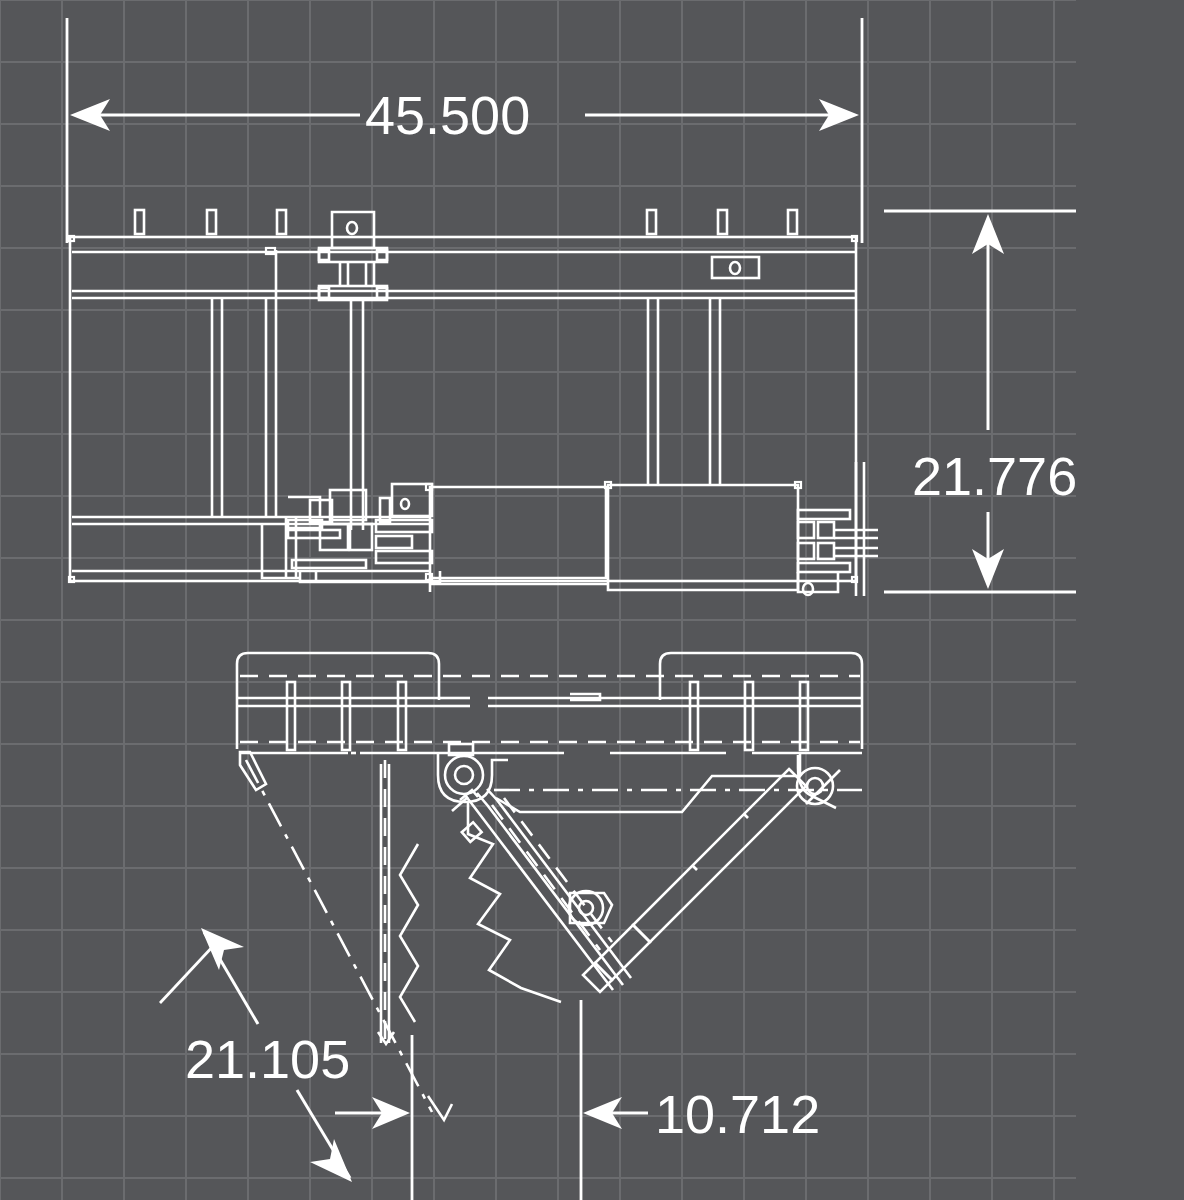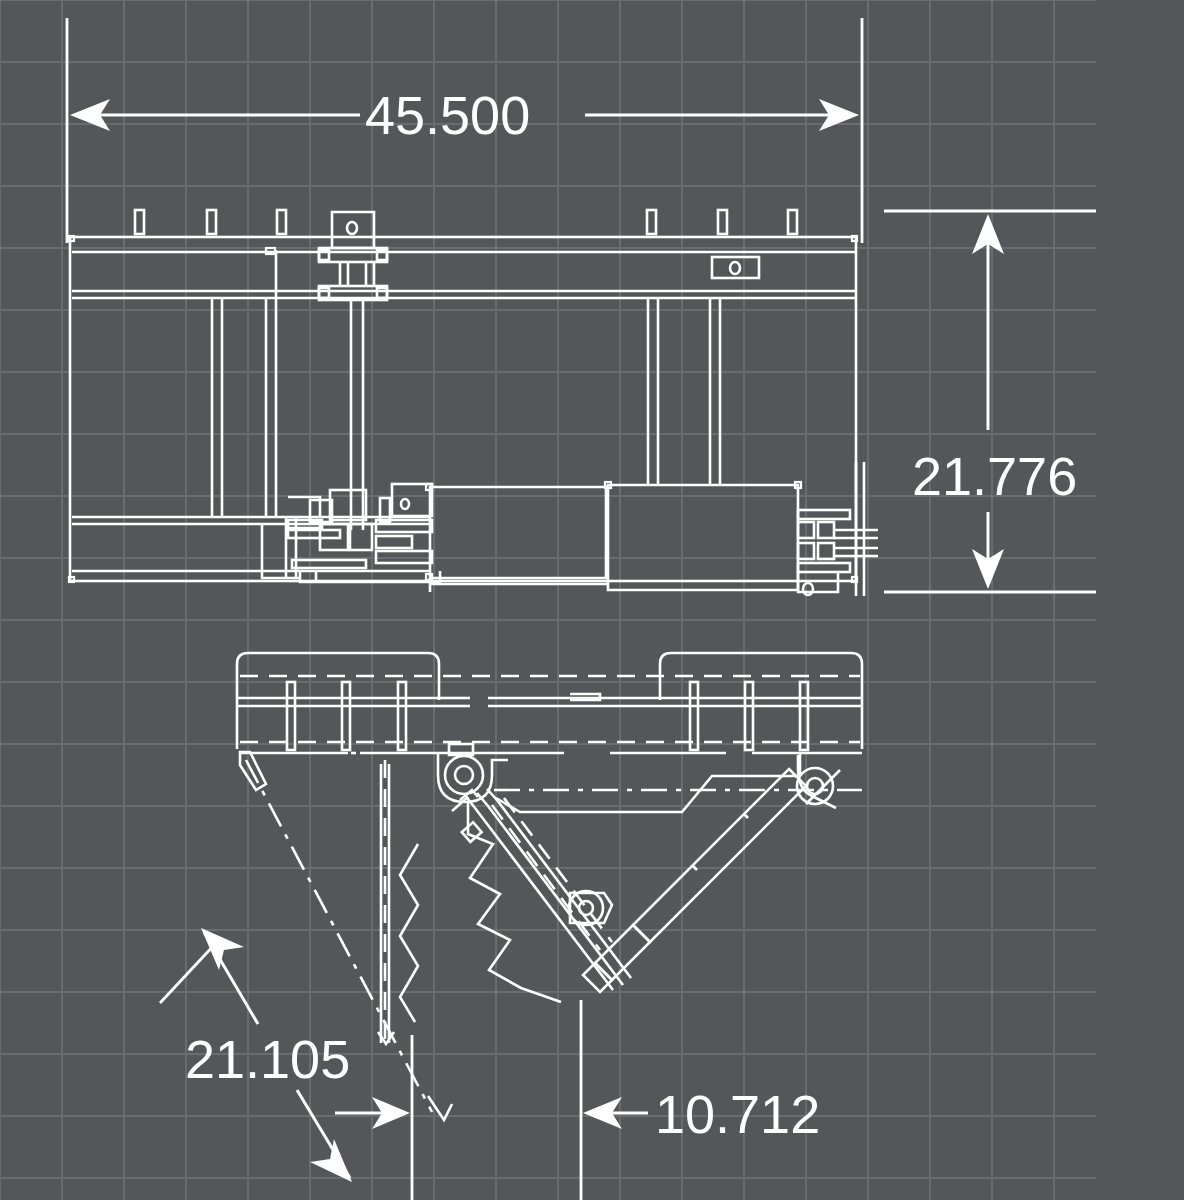--- a/index.html
+++ b/index.html
@@ -14,21 +14,20 @@
     position: relative;
     width: 1076px;
     height: 1200px;
     background-color: #555659;
     background-image:
       linear-gradient(to right, #6b6c6f 0px, #6b6c6f 2px, transparent 2px),
       linear-gradient(to bottom, #6b6c6f 0px, #6b6c6f 2px, transparent 2px);
     background-size: 62px 62px;
     background-position: -1px -1px;
     overflow: hidden;
-    padding-left: 20px;
   }
   #drawing {
     position: absolute;
     left: 0;
     top: 0;
     width: 1184px;
     height: 1200px;
   }
   .ln {
     fill: none;

